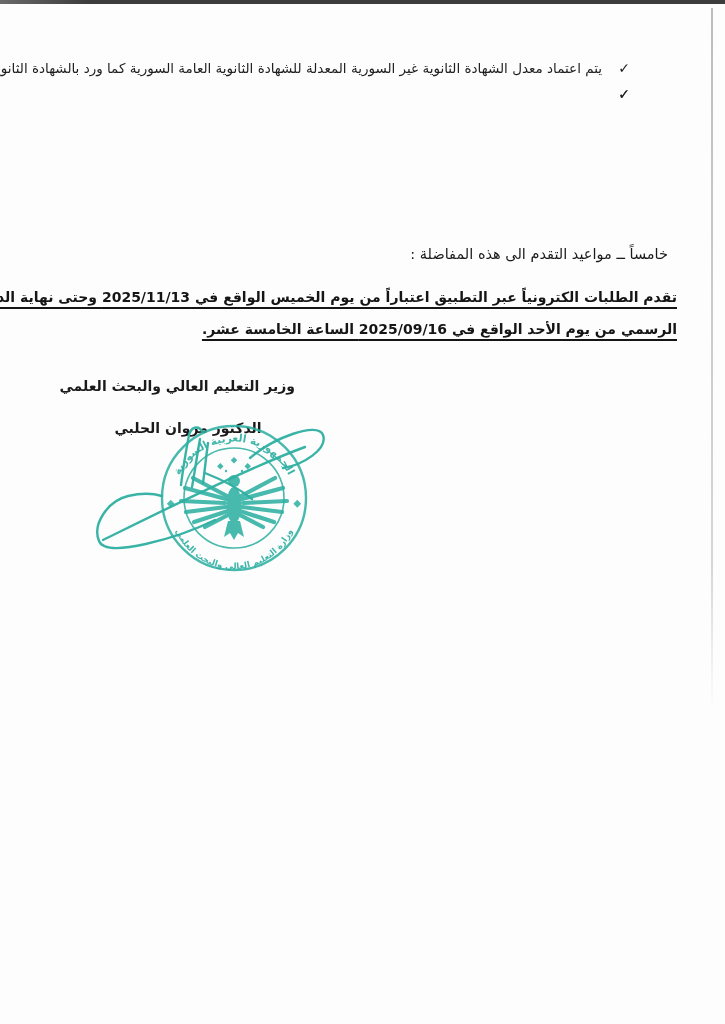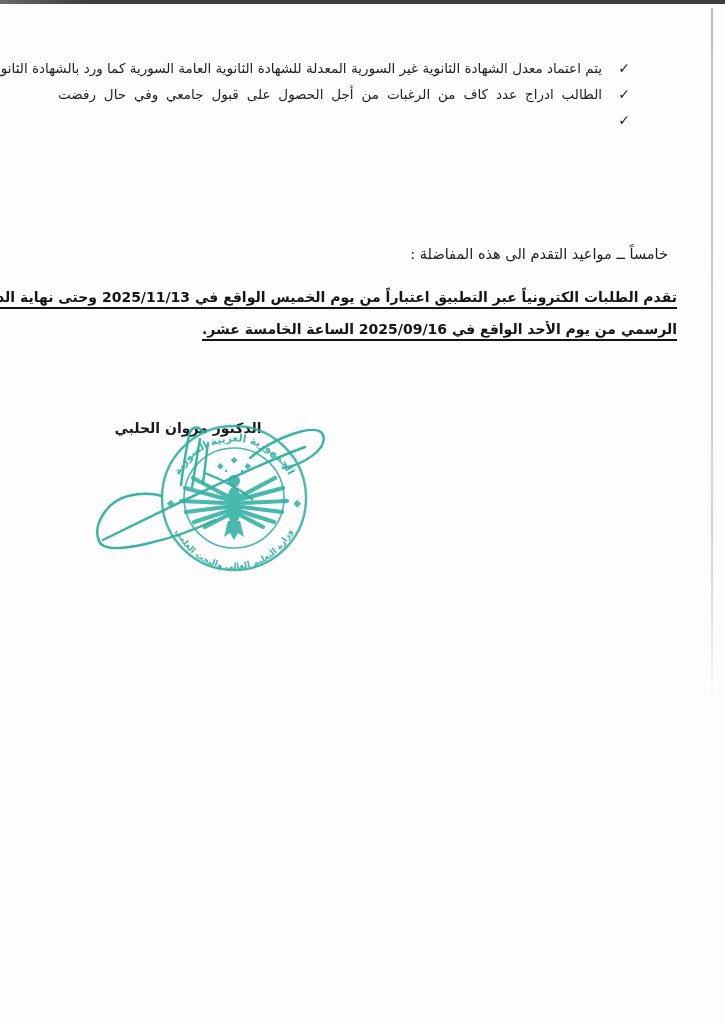--- a/index.html
+++ b/index.html
@@ -74,36 +74,36 @@
 
   <div class="bullets">
 
     <div class="bullet">
       <span class="tick">✓</span>
       <div class="bl just">يتم اعتماد معدل الشهادة الثانوية غير السورية المعدلة للشهادة الثانوية العامة السورية كما ورد بالشهادة الثانوية</div>
     </div>
 
     <div class="bullet">
       <span class="tick">✓</span>
-      <div class="bl just">الطالب ادراج عدد كاف من الرغبات من أجل الحصول على قبول جامعي وفي حال رفضت</div>
     </div>
 
     <div class="bullet">
       <span class="tick">✓</span>
     </div>
 
   </div>
 
   <div class="heading">خامساً ــ مواعيد التقدم الى هذه المفاضلة :</div>
 
   <div class="deadline">
     <div class="dl just u">تقدم الطلبات الكترونياً عبر التطبيق اعتباراً من يوم الخميس الواقع في 2025/11/13 وحتى نهاية الدوام</div>
     <div class="dl last u">الرسمي من يوم الأحد الواقع في 2025/09/16 الساعة الخامسة عشر.</div>
   </div>
 
+  <div class="sig-title">وزير التعليم العالي والبحث العلمي</div>
   <div class="sig-name">الدكتور مروان الحلبي</div>
 
   <svg class="stamp" width="265" height="175" viewBox="0 0 265 175">
     <defs>
       <path id="arcTop" d="M 96.9 74.4 A 61 61 0 0 1 215.1 74.4" fill="none"></path>
       <path id="arcBottom" d="M 94 107.9 A 64 64 0 0 0 218 107.9" fill="none"></path>
     </defs>
 
     <g stroke="#2fb0a2" fill="none" opacity="0.88">
       <circle cx="156" cy="85" r="72" stroke-width="2.4"></circle>

